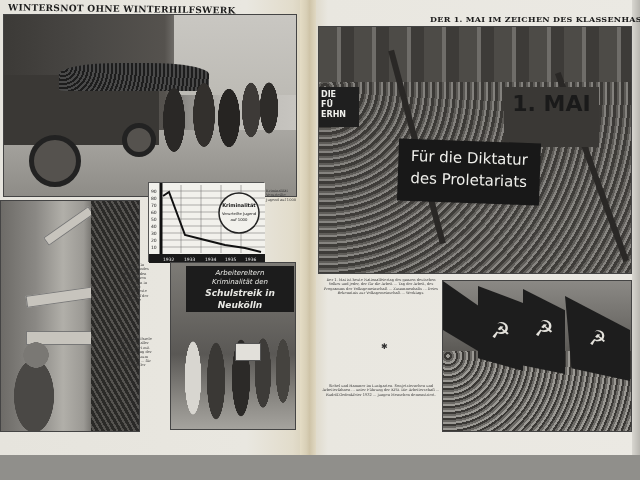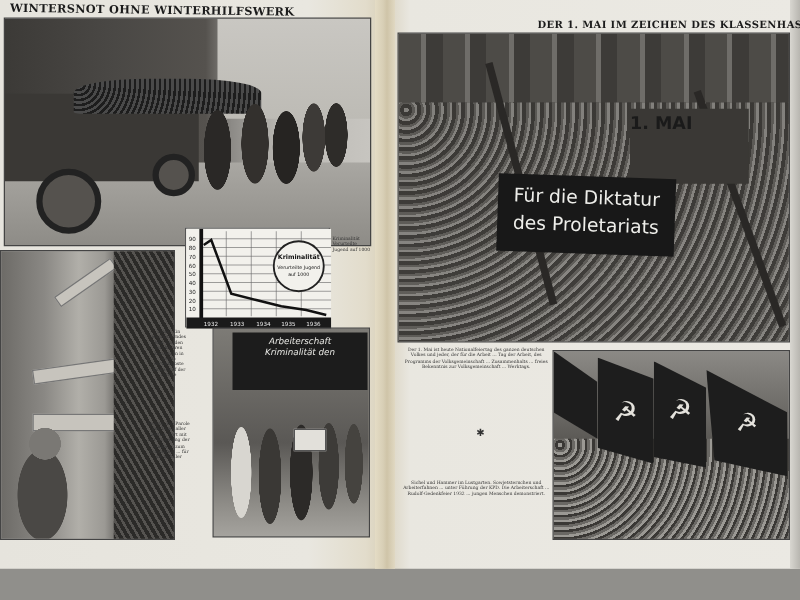--- a/index.html
+++ b/index.html
@@ -65,21 +65,21 @@
       radial-gradient(ellipse 8px 35px at 112px 38px, #45433f 0 90%, transparent 92%); }
   .ph-march .sign { position: absolute; left: 64px; top: 80px; width: 26px; height: 18px; background: #e2e0da; border: 1px solid #555; }
 
   .ph-mayday { left: 318px; top: 26px; width: 314px; height: 248px; background: linear-gradient(180deg, #4a4845 0%, #3a3835 20%, #55524e 50%, #6e6c68 80%, #5c5a56 100%); }
   .ph-mayday .buildings { position: absolute; left: 0; top: 0; width: 314px; height: 55px; background: repeating-linear-gradient(90deg, #4d4b47 0 18px, #6f6d69 18px 22px, #3d3b38 22px 35px); }
   .ph-mayday .crowdtex { position: absolute; left: 0; top: 55px; width: 314px; height: 193px; background: repeating-radial-gradient(circle at 6px 6px, #8a8884 0 2px, #3a3835 2px 5px, #5e5c58 5px 7px); opacity: .9; }
   .ph-mayday .main-banner { position: absolute; left: 79px; top: 114px; width: 142px; height: 62px; background: #181818; color: #eeeeea; font-family: "DejaVu Sans", sans-serif; text-align: center; transform: rotate(2deg); padding-top: 6px; }
   .ph-mayday .main-banner .b1 { font-size: 15px; line-height: 22px; }
   .ph-mayday .main-banner .b2 { font-size: 15px; line-height: 22px; }
   .ph-mayday .side-banner { position: absolute; left: 0; top: 60px; width: 40px; height: 40px; background: #1f1f1f; color: #f0f0ec; font-family: "DejaVu Sans", sans-serif; font-weight: bold; font-size: 8px; line-height: 10px; padding: 3px 2px; }
-  .ph-mayday .mai-banner { position: absolute; left: 185px; top: 60px; width: 95px; height: 60px; background: #3a3835; color: #1a1a1a; font-family: "DejaVu Sans", sans-serif; font-weight: bold; font-size: 14px; text-align: left; padding-top: 4px; }
+  .ph-mayday .mai-banner { position: absolute; left: 185px; top: 60px; width: 95px; height: 60px; background: #3a3835; color: #1a1a1a; font-family: "DejaVu Sans", sans-serif; font-weight: bold; font-size: 22px; text-align: center; padding-top: 4px; }
   .ph-mayday .pole { position: absolute; width: 6px; background: #2a2826; }
 
   .cap-right1 { left: 322px; top: 278px; width: 118px; font-size: 3.6px; }
   .cap-right2 { left: 322px; top: 384px; width: 118px; font-size: 3.6px; }
   .asterisk { position: absolute; left: 381px; top: 342px; font-size: 8px; color: #333; }
 
   .ph-flags { left: 442px; top: 280px; width: 190px; height: 152px; background: linear-gradient(180deg, #8b8985 0%, #6e6c68 30%, #4d4b47 60%, #5a5855 100%); }
   .ph-flags .crowdtex { position: absolute; left: 0; top: 70px; width: 190px; height: 82px; background: repeating-radial-gradient(circle at 5px 5px, #9b9994 0 2px, #3a3835 2px 4px, #6a6864 4px 6px); }
   .ph-flags .flag { position: absolute; background: #1d1d1d; color: #e4e2dc; font-family: "DejaVu Sans", sans-serif; font-weight: bold; text-align: center; }
   .ph-flags .f1 { left: 35px; top: 5px; width: 45px; height: 85px; font-size: 22px; line-height: 90px; clip-path: polygon(0 0, 100% 20%, 100% 100%, 0 85%); }
@@ -169,32 +169,38 @@
   <div class="plank" style="left:25px;top:130px;width:70px;height:14px;"></div>
   <div class="grate"></div>
   <div class="child"></div>
 </div>
 
 <div class="caption cap-mid1">Links: Ein erschütterndes Bild von den furchtbaren Zuständen in Berlin: verwahrloste Kinder auf der Straße</div>
 <div class="caption cap-mid2">Rechts: Die Parole des Tages aller Zeiten. Fort mit der Erziehung der Kinder ... zum Schulstreik ... für die Schüler</div>
 
 <div class="photo ph-march">
   <div class="banner">
-    <div class="l1">Arbeiterschaft</div>
+    <div class="l1">Arbeitereltern</div>
     <div class="l2">Kriminalität den</div>
+    <div class="l3">Schulstreik in Neukölln</div>
   </div>
   <div class="crowd"></div>
   <div class="sign"></div>
 </div>
 
 <div class="photo ph-mayday">
   <div class="buildings"></div>
   <div class="crowdtex"></div>
   <div class="pole" style="left:95px;top:20px;height:200px;transform:rotate(-15deg);"></div>
   <div class="pole" style="left:270px;top:40px;height:200px;transform:rotate(-20deg);"></div>
+  <div class="side-banner">
+    <div>DIE</div>
+    <div>FÜ</div>
+    <div>ERHN</div>
+  </div>
   <div class="mai-banner">1. MAI</div>
   <div class="main-banner">
     <div class="b1">Für die Diktatur</div>
     <div class="b2">des Proletariats</div>
   </div>
 </div>
 
 <div class="caption cap-right1">Der 1. Mai ist heute Nationalfeiertag des ganzen deutschen Volkes und jeder, der für die Arbeit ... Tag der Arbeit, des Programms der Volksgemeinschaft ... Zusammenhalts ... freies Bekenntnis zur Volksgemeinschaft ... Werktags.</div>
 <div class="asterisk">✱</div>
 <div class="caption cap-right2">Sichel und Hammer im Lustgarten. Sowjetsternchen und Arbeiterfahnen ... unter Führung der KPD. Die Arbeiterschaft ... Rudolf-Gedenkfeier 1932 ... jungen Menschen demonstriert.</div>

